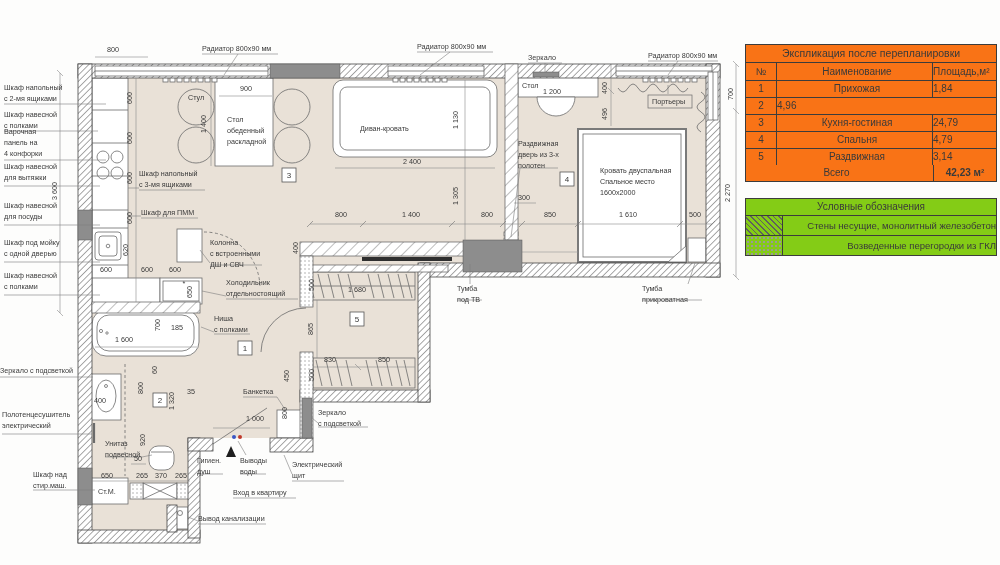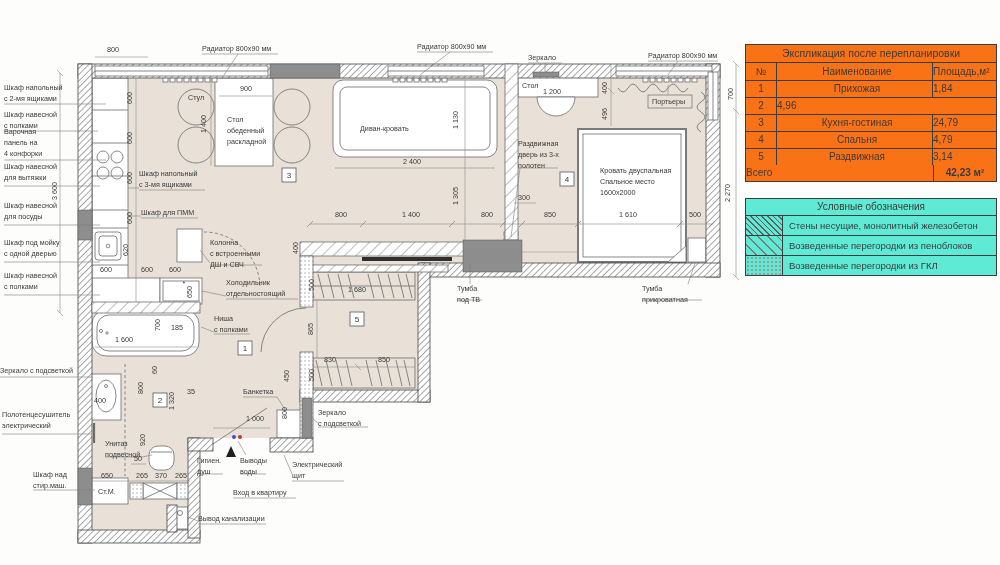--- a/index.html
+++ b/index.html
@@ -13,31 +13,31 @@
   
   .expl-table{position:absolute;left:745px;top:8px;width:250px;border:1.2px solid #3c3c3c;
               font-size:10px;background:#f97316;margin-top:36px;}
   .t-title{height:17px;line-height:17px;text-align:center;border-bottom:1px solid #3c3c3c;font-size:10.5px;}
   .t-row{display:flex;border-bottom:1px solid #3c3c3c;height:16px;line-height:16px;}
   .t-row:last-child{border-bottom:none;}
   .c-num{width:30px;text-align:center;border-right:1px solid #3c3c3c;flex:none;}
   .c-name{width:150px;padding-left:5px;border-right:1px solid #3c3c3c;flex:none;text-align:center;}
   .c-area{flex:1;text-align:left;}
   .t-head{height:17px;line-height:17px;}
-  .t-total .c-total-label{width:181px;text-align:left;padding-right:6px;border-right:1px solid #3c3c3c;flex:none;}
+  .t-total .c-total-label{width:181px;text-align:center;padding-right:6px;border-right:1px solid #3c3c3c;flex:none;}
   .t-total .c-total-value{flex:1;text-align:center;font-weight:bold;}
 
   
   .legend{position:absolute;left:745px;top:198px;width:250px;border:1.2px solid #3c3c3c;
-          font-size:9.5px;background:#5eead4;}
+          font-size:9.5px;background:#84cc16;}
   .l-title{height:16px;line-height:16px;text-align:center;border-bottom:1px solid #3c3c3c;font-size:10px;}
   .l-row{display:flex;height:19px;border-bottom:1px solid #3c3c3c;}
   .l-row:last-child{border-bottom:none;}
   .l-swatch{width:36px;border-right:1px solid #3c3c3c;flex:none;}
-  .l-label{flex:1;line-height:19px;padding-left:6px;}
+  .l-label{flex:1;line-height:19px;padding-left:6px;text-align:right;}
   .sw-dense{background-image:repeating-linear-gradient(45deg,#5f5f5f 0,#5f5f5f 1px,transparent 1px,transparent 4px);}
   .sw-light{background-image:repeating-linear-gradient(45deg,#7b7b7b 0,#7b7b7b 1px,transparent 1px,transparent 7px);}
   .sw-dots{background-image:radial-gradient(#9a9a9a 0.7px,transparent 0.9px);background-size:4px 4px;}
 </style>
 </head>
 <body>
 
 <div class="stage">
 
   
@@ -493,23 +493,19 @@
 
   
   <div class="legend">
     <div class="l-title">Условные обозначения</div>
     <div id="l-body">
         <div class="l-row">
           <div class="l-swatch sw-dense"></div>
           <div class="l-label">Стены несущие, монолитный железобетон</div>
         </div>
         <div class="l-row">
-          <div class="l-swatch sw-light"></div>
-          <div class="l-label">Возведенные перегородки из пеноблоков</div>
-        </div>
-        <div class="l-row">
           <div class="l-swatch sw-dots"></div>
           <div class="l-label">Возведенные перегородки из ГКЛ</div>
         </div>
       </div>
   </div>
 
 </div>
 
 </body></html>

